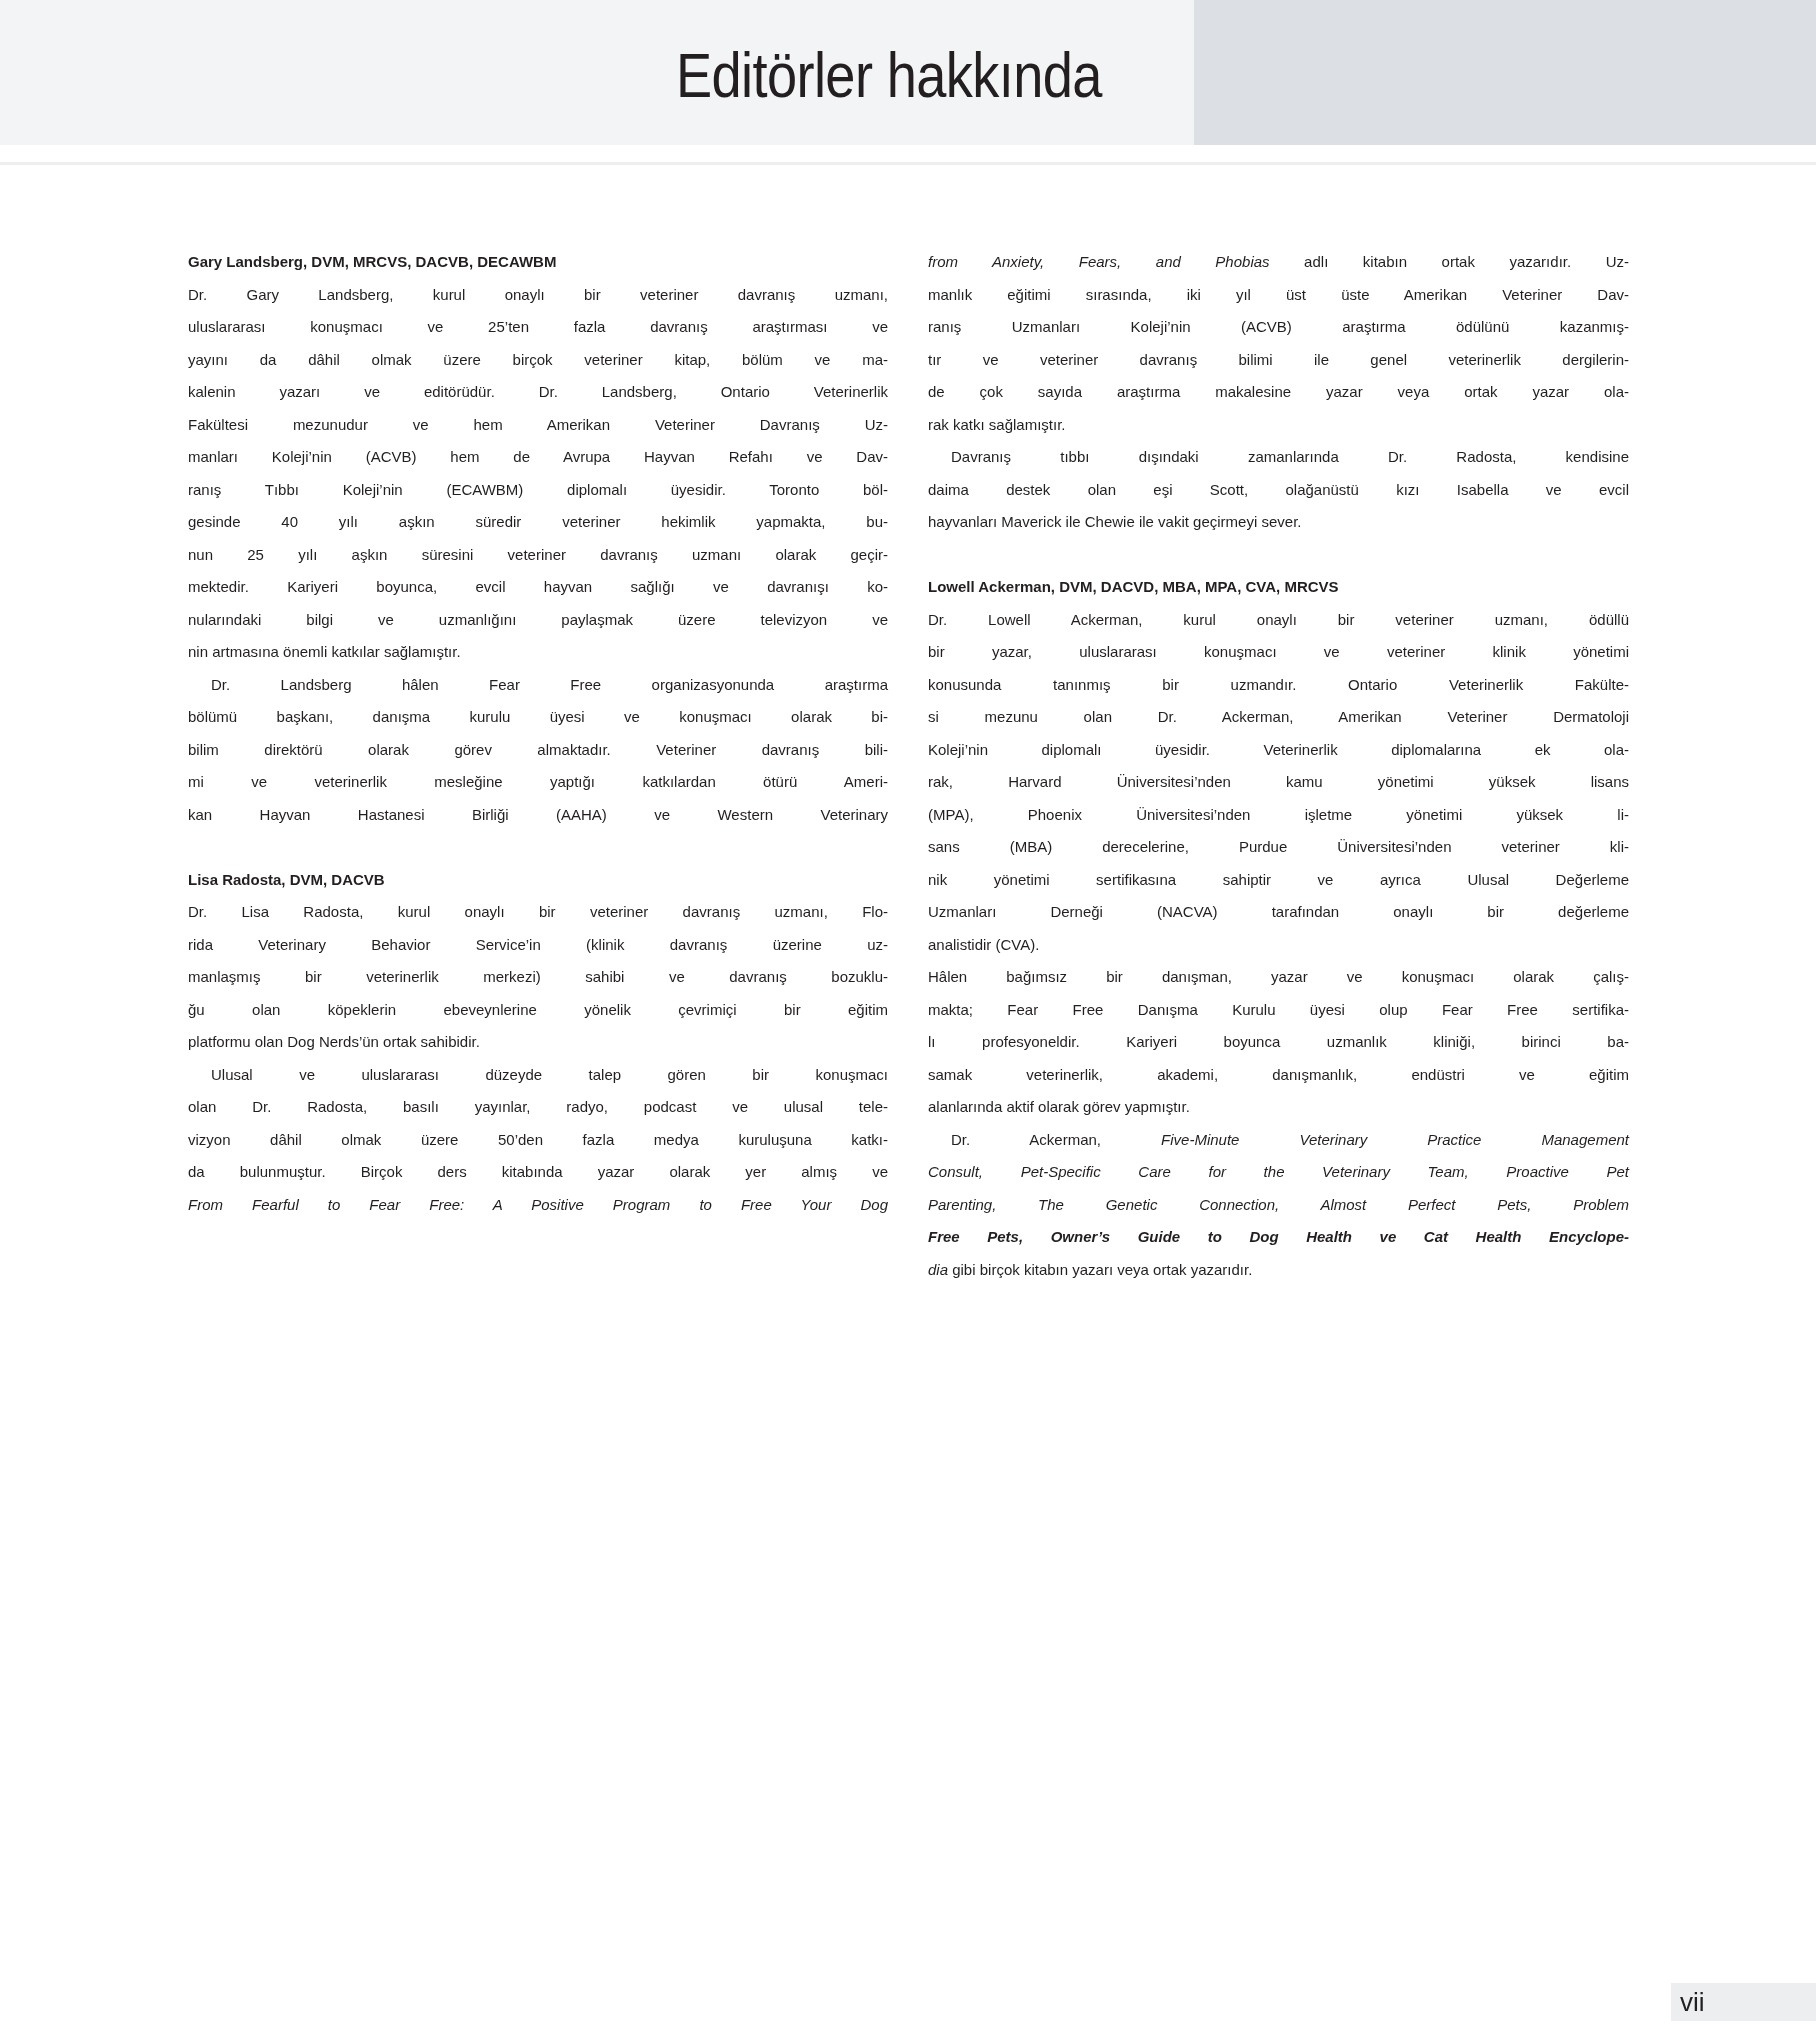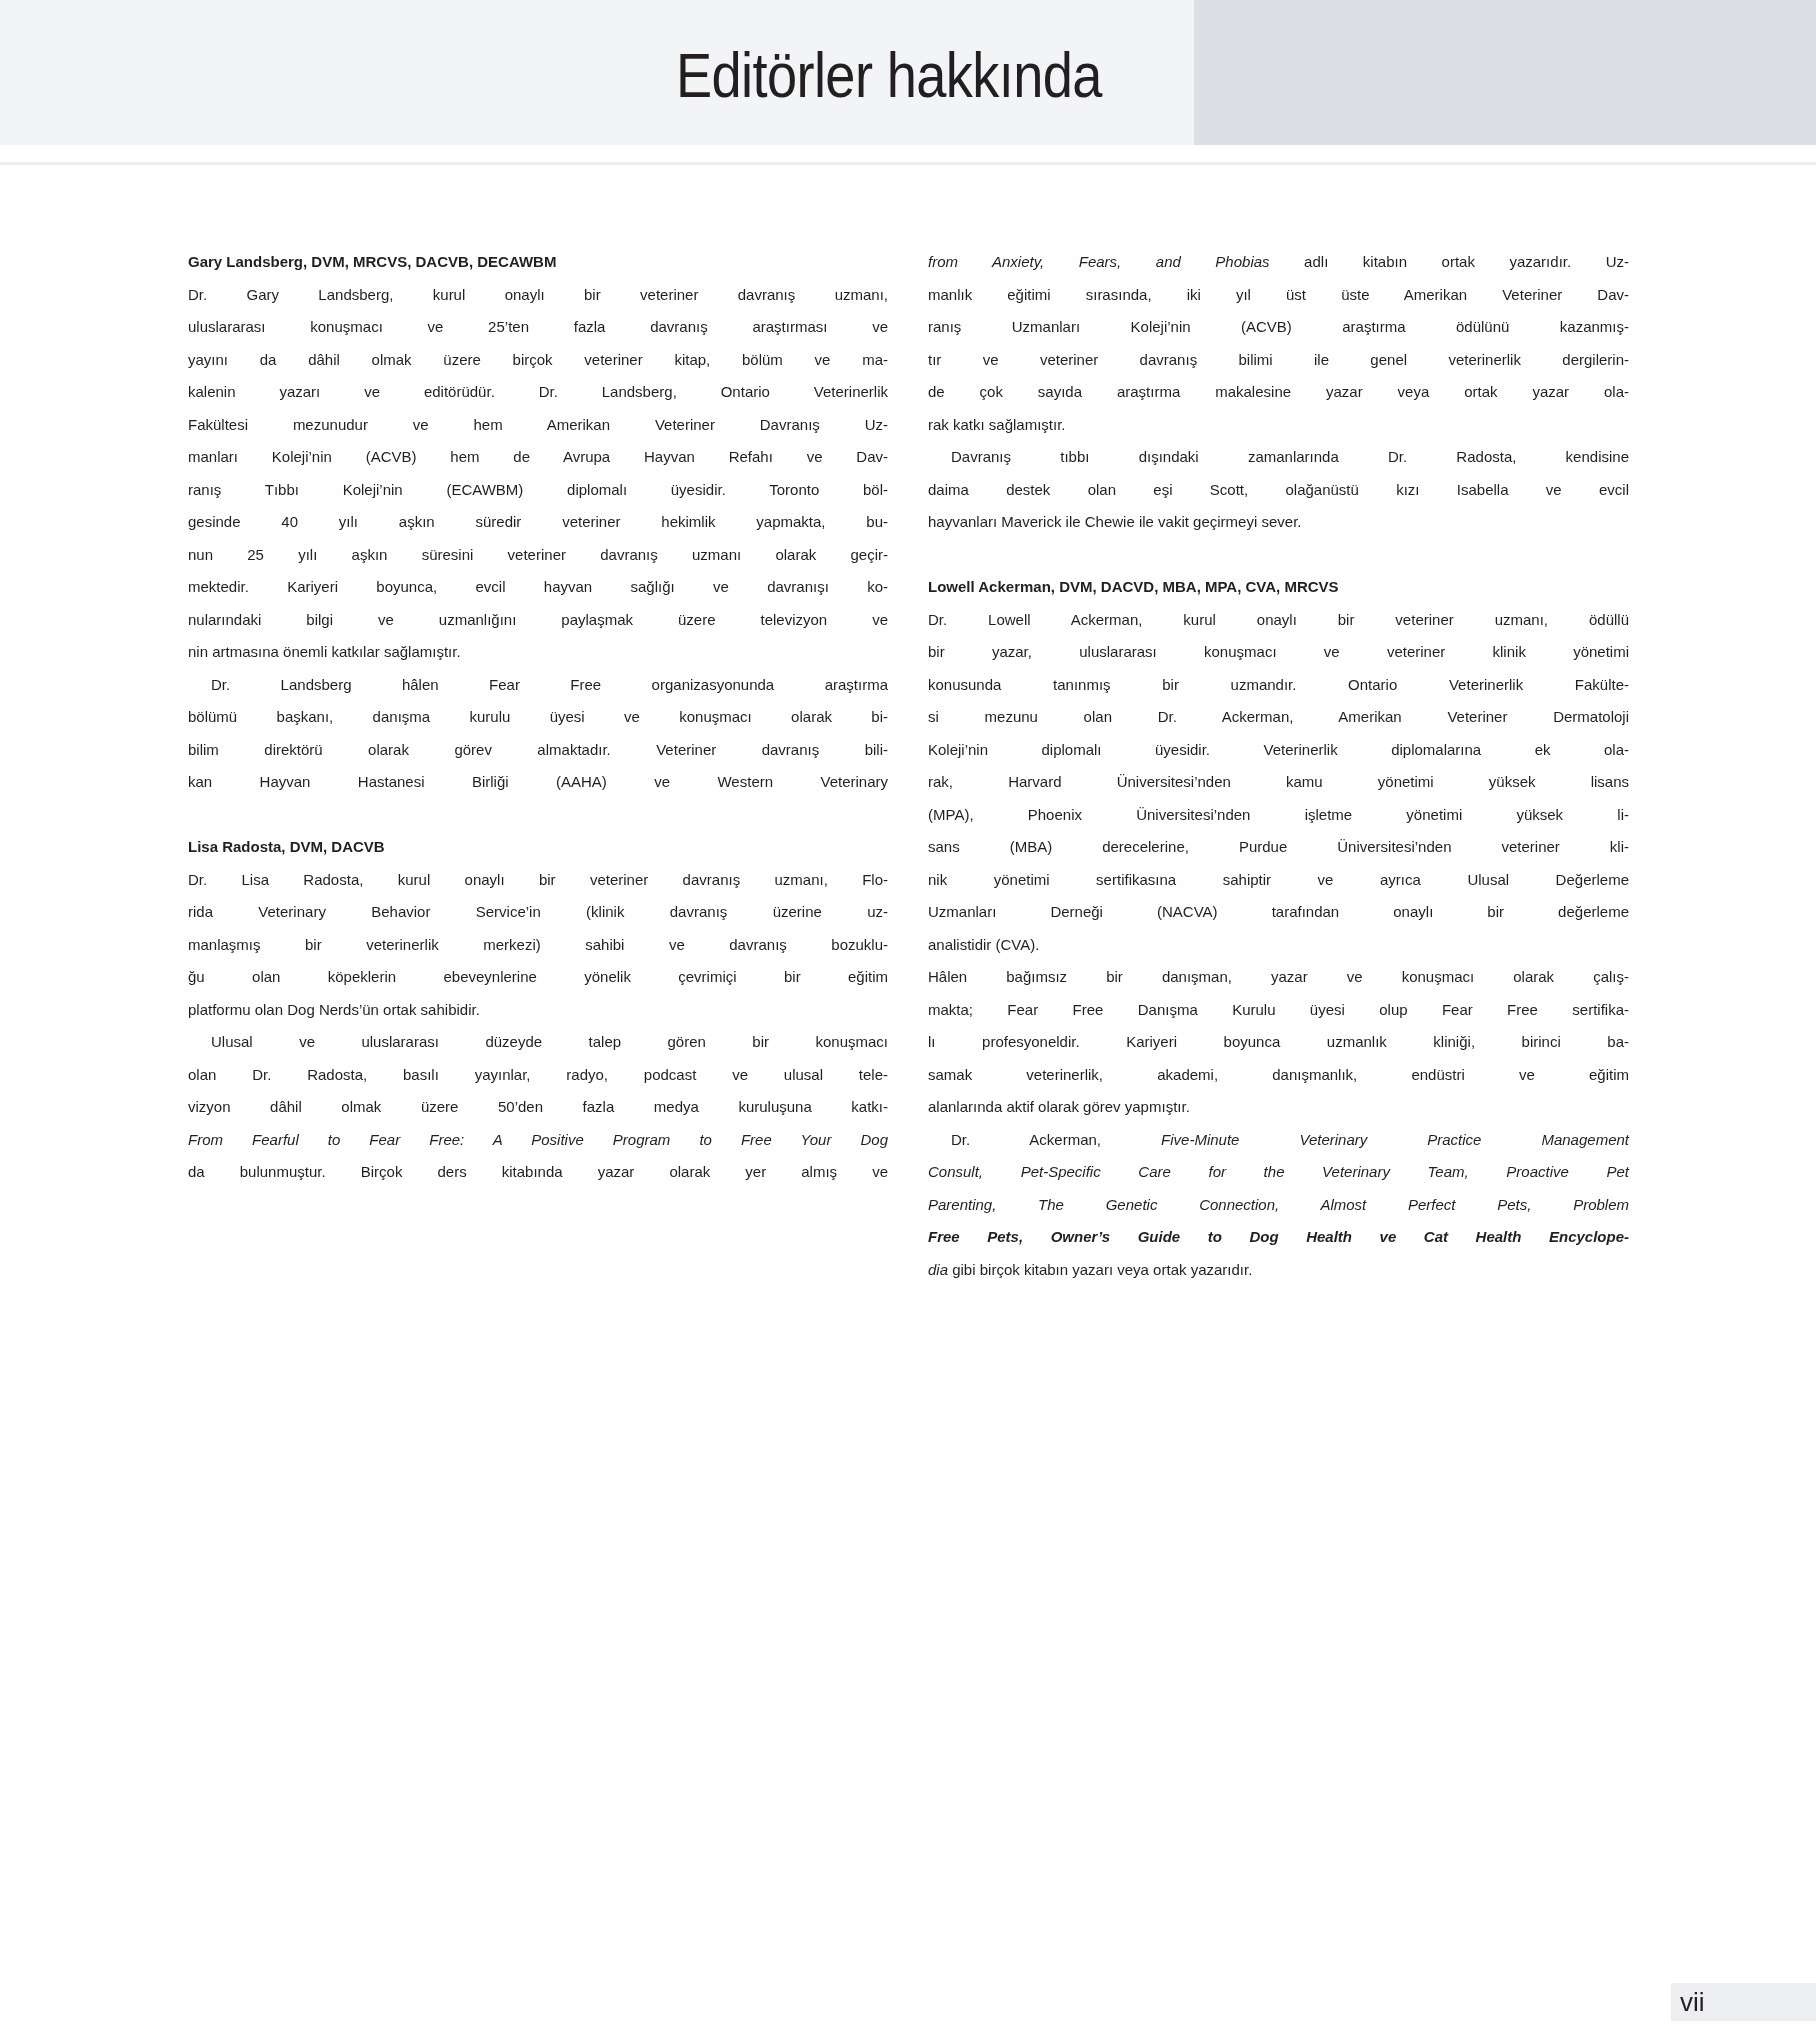--- a/index.html
+++ b/index.html
@@ -75,37 +75,38 @@
       <span class="line" style="word-spacing: 11.2px;"><span>gesinde 40 yılı aşkın süredir veteriner hekimlik yapmakta, bu-</span></span>
       <span class="line" style="word-spacing: 6.2px;"><span>nun 25 yılı aşkın süresini veteriner davranış uzmanı olarak geçir-</span></span>
       <span class="line" style="word-spacing: 7.4px;"><span>mektedir. Kariyeri boyunca, evcil hayvan sağlığı ve davranışı ko-</span></span>
       <span class="line" style="word-spacing: 11px;"><span>nularındaki bilgi ve uzmanlığını paylaşmak üzere televizyon ve</span></span>
       <span class="line last"><span>nin artmasına önemli katkılar sağlamıştır.</span></span>
     </div>
     <div>
       <span class="line indent" style="word-spacing: 13px;"><span>Dr. Landsberg hâlen Fear Free organizasyonunda araştırma</span></span>
       <span class="line" style="word-spacing: 9px;"><span>bölümü başkanı, danışma kurulu üyesi ve konuşmacı olarak bi-</span></span>
       <span class="line" style="word-spacing: 12px;"><span>bilim direktörü olarak görev almaktadır. Veteriner davranış bili-</span></span>
+      <span class="line" style="word-spacing: 14.7px;"><span>mi ve veterinerlik mesleğine yaptığı katkılardan ötürü Ameri-</span></span>
       <span class="line" style="word-spacing: 15px;"><span>kan Hayvan Hastanesi Birliği (AAHA) ve Western Veterinary</span></span>
     </div>
     <div class="gap"></div>
     <div class="heading">Lisa Radosta, DVM, DACVB</div>
     <div>
       <span class="line" style="word-spacing: 6.3px;"><span>Dr. Lisa Radosta, kurul onaylı bir veteriner davranış uzmanı, Flo-</span></span>
       <span class="line" style="word-spacing: 11.7px;"><span>rida Veterinary Behavior Service’in (klinik davranış üzerine uz-</span></span>
       <span class="line" style="word-spacing: 10.5px;"><span>manlaşmış bir veterinerlik merkezi) sahibi ve davranış bozuklu-</span></span>
       <span class="line" style="word-spacing: 14.7px;"><span>ğu olan köpeklerin ebeveynlerine yönelik çevrimiçi bir eğitim</span></span>
       <span class="line last"><span>platformu olan Dog Nerds’ün ortak sahibidir.</span></span>
     </div>
     <div>
       <span class="line indent" style="word-spacing: 15px;"><span>Ulusal ve uluslararası düzeyde talep gören bir konuşmacı</span></span>
       <span class="line" style="word-spacing: 8.5px;"><span>olan Dr. Radosta, basılı yayınlar, radyo, podcast ve ulusal tele-</span></span>
       <span class="line" style="word-spacing: 9.3px;"><span>vizyon dâhil olmak üzere 50’den fazla medya kuruluşuna katkı-</span></span>
+      <span class="line" style="word-spacing: 7.4px;"><span>da bulunmuştur. Birçok ders kitabında yazar olarak yer almış ve</span></span>
       <span class="line" style="word-spacing: 5.5px;"><span class="it">From Fearful to Fear Free: A Positive Program to Free Your Dog</span></span>
-      <span class="line" style="word-spacing: 7.4px;"><span>da bulunmuştur. Birçok ders kitabında yazar olarak yer almış ve</span></span>
     </div>
   </div>
 <div class="column col-right" id="col-right">
     <div>
       <span class="line" style="word-spacing: 6.5px;"><span class="it">from Anxiety, Fears, and Phobias</span><span> adlı kitabın ortak yazarıdır. Uz-</span></span>
       <span class="line" style="word-spacing: 7.4px;"><span>manlık eğitimi sırasında, iki yıl üst üste Amerikan Veteriner Dav-</span></span>
       <span class="line" style="word-spacing: 11px;"><span>ranış Uzmanları Koleji’nin (ACVB) araştırma ödülünü kazanmış-</span></span>
       <span class="line" style="word-spacing: 12px;"><span>tır ve veteriner davranış bilimi ile genel veterinerlik dergilerin-</span></span>
       <span class="line" style="word-spacing: 7px;"><span>de çok sayıda araştırma makalesine yazar veya ortak yazar ola-</span></span>
       <span class="line last"><span>rak katkı sağlamıştır.</span></span>

